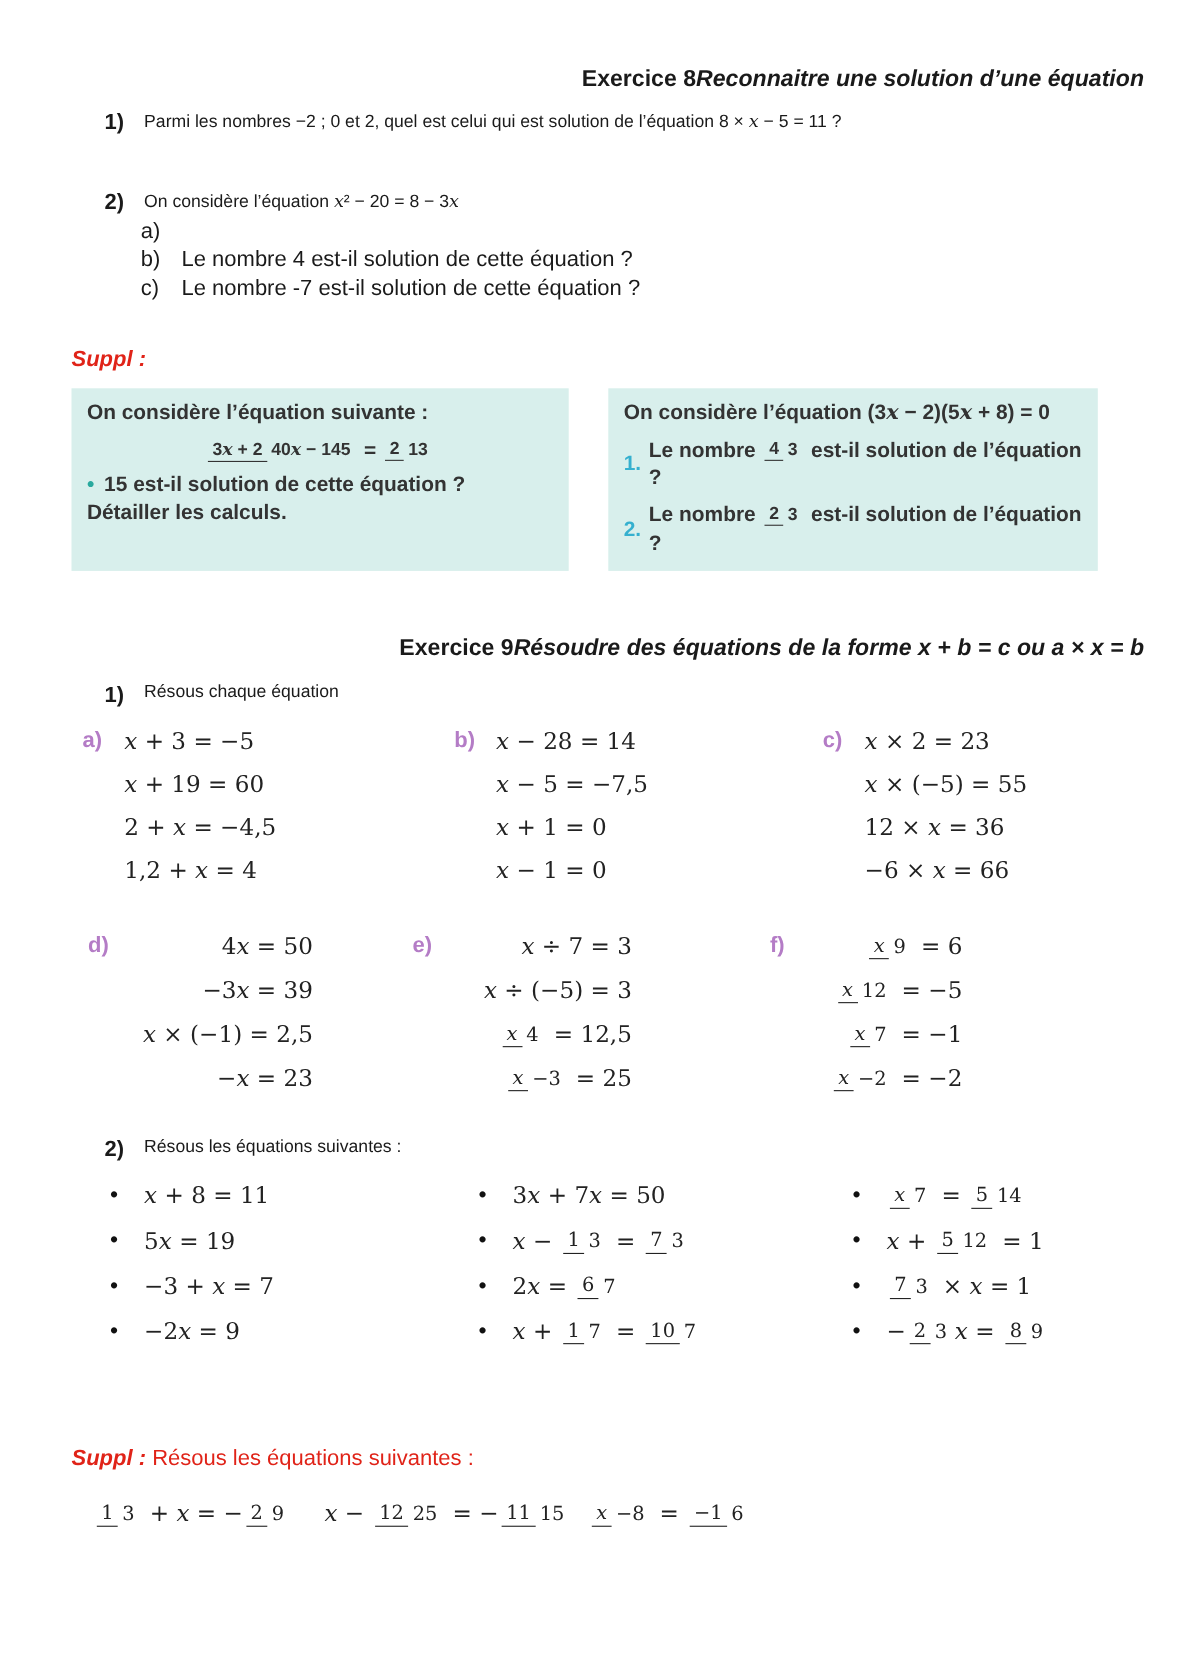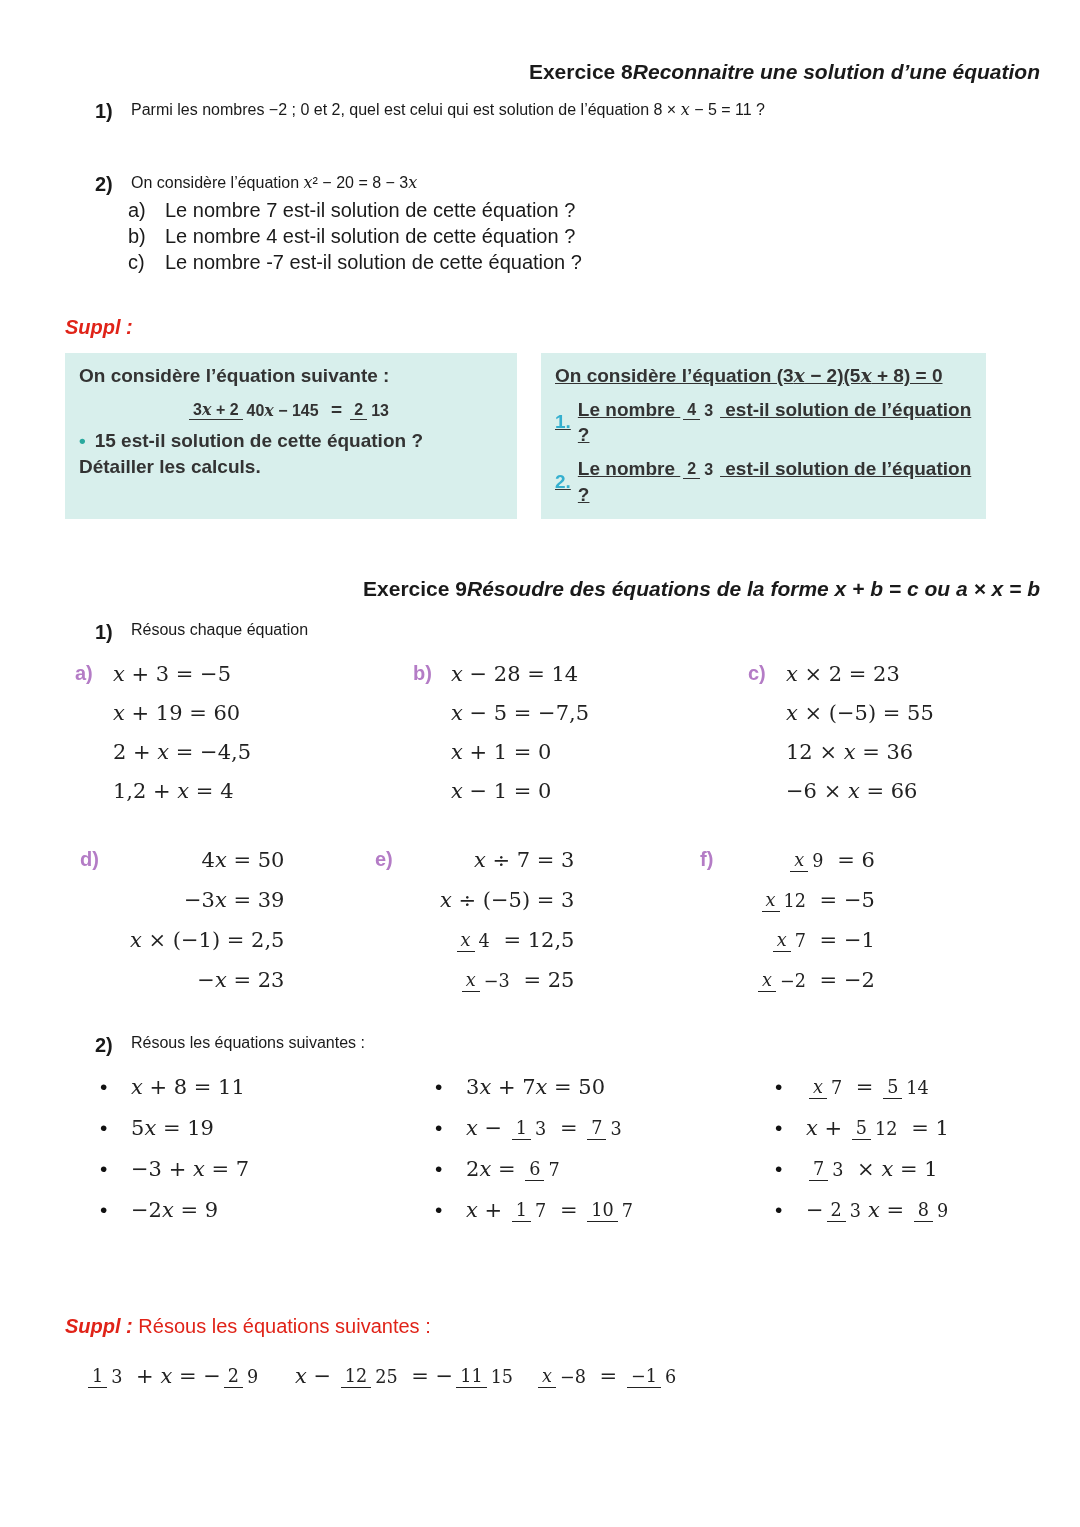--- a/index.html
+++ b/index.html
@@ -31,25 +31,25 @@
   .qline { font-size:20px; display:flex; }
   .qnum { font-weight:bold; width:36px; margin-left:30px; flex:0 0 auto; }
   .subq { font-size:20px; display:flex; margin-left:63px; margin-top:3px; }
   .subl { width:37px; flex:0 0 auto; }
 
   
   .suppl { color:#e02318; font-size:20px; }
   .suppl .it { font-style:italic; font-weight:600; }
 
   
-  .boxes { display:flex; gap:24px; margin-top:14px; }
+  .boxes { display:flex; gap:36px; margin-top:14px; }
   .tbox { background:#d8efec; color:#333333; font-weight:600; font-size:19px;
           padding:10px 14px 12px 14px; line-height:1.35; }
   .tbox1 { width:452px; }
-  .tbox2 { width:445px;text-decoration:underline; }
+  .tbox2 { width:445px; }
   .tbox .center-eq { text-align:center; margin:8px 0 6px 0; font-size:19px; }
   .teal-dot { color:#29a99e; margin-right:9px; }
   .numline { margin-top:8px; display:flex; align-items:center; }
   .cyan-num { color:#35b0cf; font-weight:bold; margin-right:7px; flex:0 0 auto; }
 
   
   .row3 { display:flex; }
   .grp { display:flex; }
   .letter { color:#b47cc6; font-weight:bold; font-size:20px;
             font-family:"Liberation Sans", sans-serif; flex:0 0 auto; }
@@ -98,21 +98,20 @@
       <span class="qnum">1)</span>
       <span class="sent">Parmi les nombres −2 ; 0 et 2, quel est celui qui est solution de l’équation 8 × <span class="vx">x</span> − 5 = 11 ?</span>
     </div>
 
     <div class="qline mt-q2">
       <span class="qnum">2)</span>
       <span class="sent">On considère l’équation <span class="vx">x</span>² − 20 = 8 − 3<span class="vx">x</span></span>
     </div>
     <div class="subq">
       <span class="subl">a)</span>
-      <span>Le nombre 7 est-il solution de cette équation ?</span>
     </div>
     <div class="subq">
       <span class="subl">b)</span>
       <span>Le nombre 4 est-il solution de cette équation ?</span>
     </div>
     <div class="subq">
       <span class="subl">c)</span>
       <span>Le nombre -7 est-il solution de cette équation ?</span>
     </div>
   </section>

